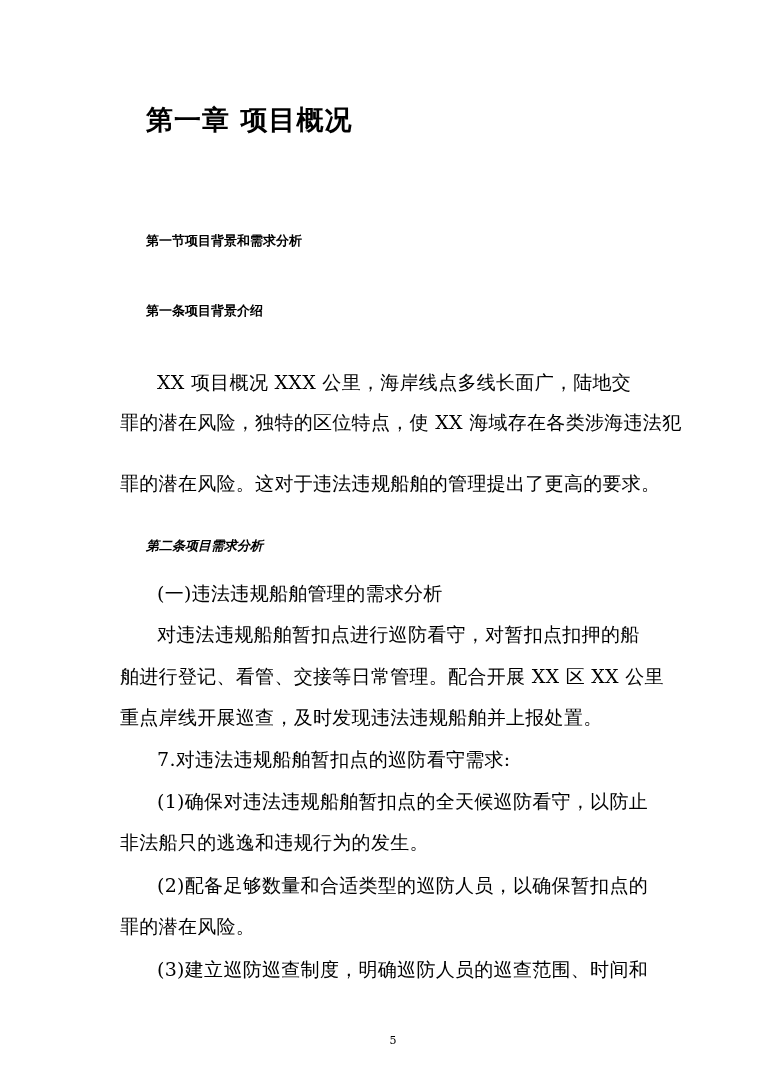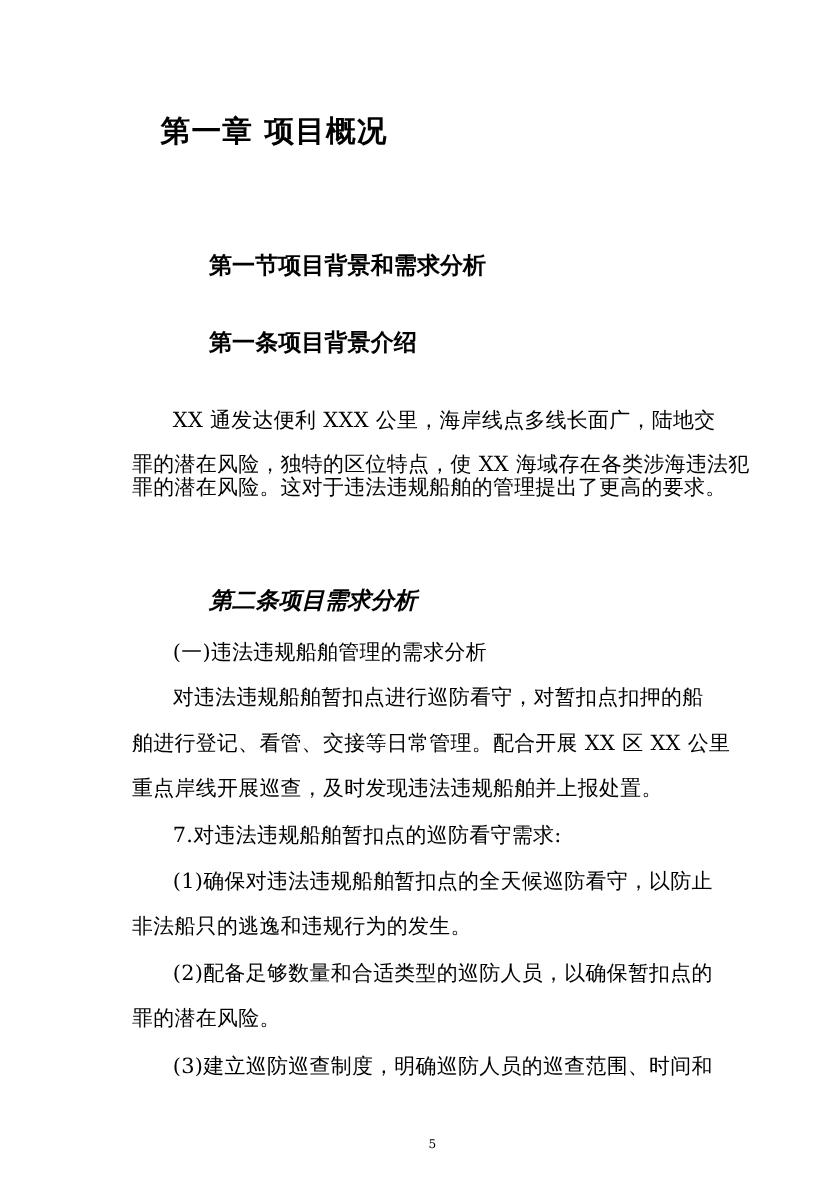--- a/index.html
+++ b/index.html
@@ -33,23 +33,22 @@
       font-family: "DejaVu Sans", "Liberation Sans", sans-serif;
       font-weight: bold;
       font-size: 27px;
       line-height: 40px;
       letter-spacing: 1px;
     }
     .section-title {
       left: 146px;
       font-family: "DejaVu Sans", "Liberation Sans", sans-serif;
       font-weight: bold;
-      font-size: 21px;
+      font-size: 13px;
       line-height: 30px;
-      margin-left: 44px;
     }
     .body-line {
       font-size: 19px;
       line-height: 30px;
       letter-spacing: 0.3px;
     }
     .indent { left: 157px; }
     .flush { left: 120px; }
     .page-number {
       left: 0;
@@ -65,23 +64,23 @@
 
 <div class="page">
 
   <h1 class="abs chapter-title">第一章  项目概况</h1>
 
   <h2 class="abs section-title" style="top:226px;">第一节项目背景和需求分析</h2>
 
   <h3 class="abs section-title" style="top:296px;">第一条项目背景介绍</h3>
 
   <div>
-    <p class="abs body-line indent" style="top:367px;">XX 通发达便利 XXX 公里，海岸线点多线长面广，陆地交</p>
+    <p class="abs body-line indent" style="top:367px;">XX 项目概况 XXX 公里，海岸线点多线长面广，陆地交</p>
     <p class="abs body-line flush" style="top:407px;">罪的潜在风险，独特的区位特点，使 XX 海域存在各类涉海违法犯</p>
-    <p class="abs body-line flush" style="top:428px;">罪的潜在风险。这对于违法违规船舶的管理提出了更高的要求。</p>
+    <p class="abs body-line flush" style="top:468px;">罪的潜在风险。这对于违法违规船舶的管理提出了更高的要求。</p>
   </div>
 
   <h3 class="abs section-title" style="top:531px;font-style:italic;">第二条项目需求分析</h3>
 
   <p class="abs body-line indent" style="top:578px;">(一)违法违规船舶管理的需求分析</p>
 
   <div>
     <p class="abs body-line indent" style="top:619px;">对违法违规船舶暂扣点进行巡防看守，对暂扣点扣押的船</p>
     <p class="abs body-line flush" style="top:661px;">舶进行登记、看管、交接等日常管理。配合开展 XX 区 XX 公里</p>
     <p class="abs body-line flush" style="top:702px;">重点岸线开展巡查，及时发现违法违规船舶并上报处置。</p>

